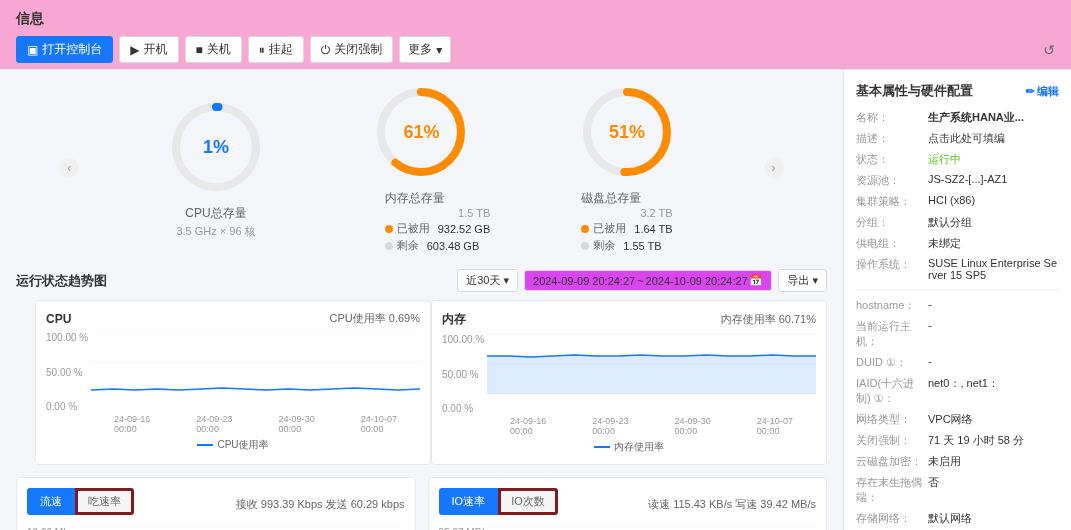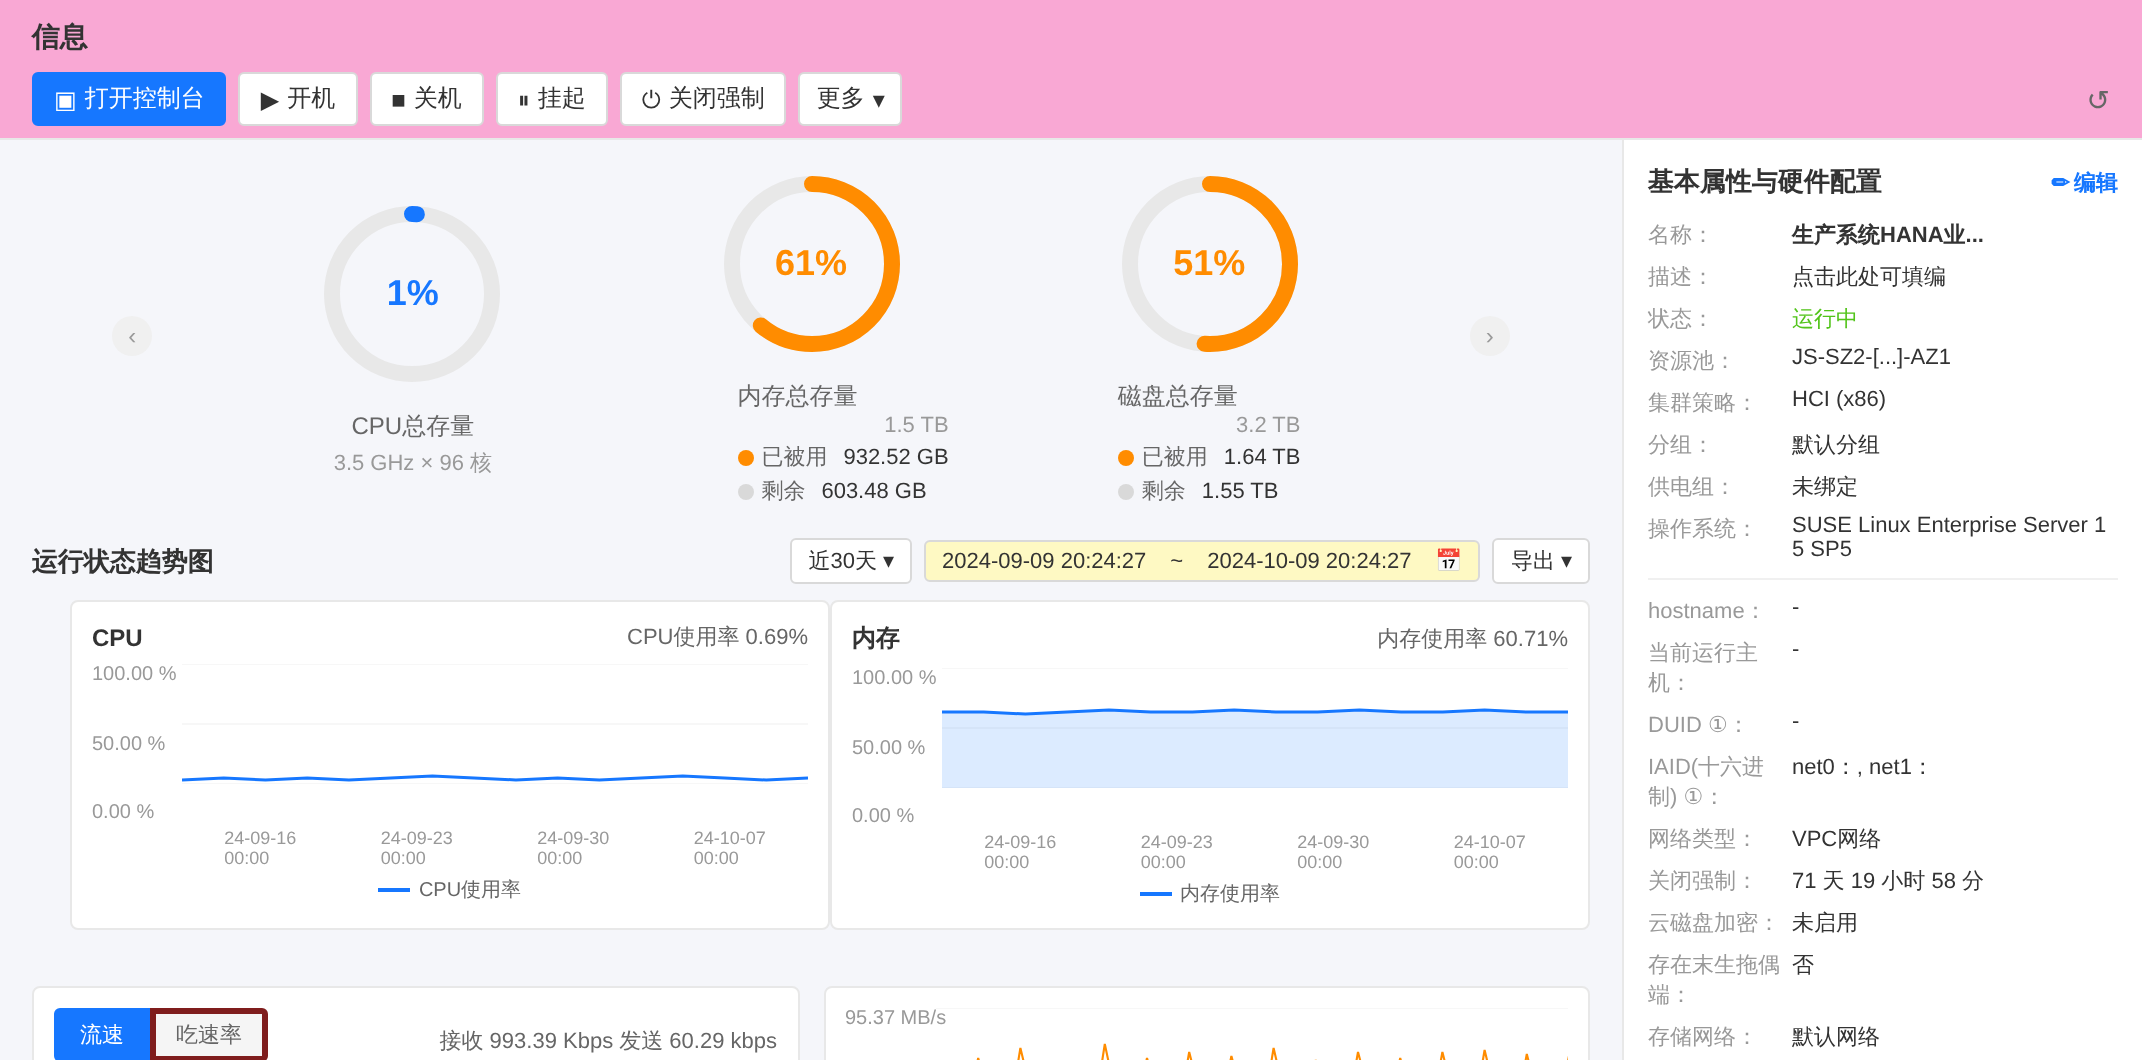--- a/index.html
+++ b/index.html
@@ -31,24 +31,24 @@
     .gauge-text.blue { color: #1677ff; }
     .legend-dot { width: 8px; height: 8px; border-radius: 50%; flex-shrink: 0; }
     .info-row { display: flex; align-items: center; gap: 4px; font-size: 11px; color: #666; margin-top: 2px; }
     .info-val { color: #333; margin-left: 4px; }
     
     .nav-arrow { width: 20px; height: 20px; background: #f0f0f0; border-radius: 50%; display: flex; align-items: center; justify-content: center; cursor: pointer; color: #999; font-size: 12px; }
     .chart-section-header { display: flex; align-items: center; justify-content: space-between; margin-bottom: 8px; }
     .chart-section-title { font-size: 13px; font-weight: 600; color: #333; }
     .chart-controls { display: flex; align-items: center; gap: 6px; }
     .select-box { border: 1px solid #d9d9d9; border-radius: 3px; padding: 3px 8px; font-size: 11px; background: #fff; display: flex; align-items: center; gap: 3px; cursor: pointer; }
-    .date-range { border: 1px solid #d9d9d9; border-radius: 3px; padding: 3px 8px; font-size: 11px; background: #fef9c3; display: flex; align-items: center; gap: 12px; cursor: pointer; }
+    .date-range { border: 1px solid #d9d9d9; border-radius: 3px; padding: 3px 8px; font-size: 11px; background: #d946ef; display: flex; align-items: center; gap: 2px; cursor: pointer; }
     .export-btn { border: 1px solid #d9d9d9; border-radius: 3px; padding: 3px 8px; font-size: 11px; background: #fff; display: flex; align-items: center; gap: 3px; cursor: pointer; }
     
-    .charts-grid { display: grid; grid-template-columns: 1fr 1fr; gap: 0; margin-bottom: 28px; padding-left: 19px; }
+    .charts-grid { display: grid; grid-template-columns: 1fr 1fr; gap: 0; margin-bottom: 12px; padding-left: 19px; }
     
     .chart-card { background: #fff; border: 1px solid #e8e8e8; border-radius: 4px; padding: 10px; }
     .chart-card-header { display: flex; align-items: center; justify-content: space-between; margin-bottom: 6px; }
     .chart-card-title { font-size: 12px; font-weight: 600; color: #333; }
     .chart-card-stat { font-size: 11px; color: #666; }
     .chart-area { height: 80px; position: relative; overflow: hidden; }
     .chart-y-labels { position: absolute; left: 0; top: 0; height: 100%; display: flex; flex-direction: column; justify-content: space-between; }
     .chart-plot { position: absolute; left: 45px; right: 0; top: 0; bottom: 20px; }
     .chart-x-labels { display: flex; justify-content: space-around; font-size: 9px; color: #999; margin-top: 2px; padding-left: 45px; }
     .chart-legend { display: flex; justify-content: center; gap: 12px; margin-top: 4px; }
@@ -56,21 +56,21 @@
     .legend-line-bar { width: 16px; height: 2px; }
     
     .charts-grid2 { display: grid; grid-template-columns: 1fr 1fr; gap: 12px; }
     
     .tab-bar { display: flex; gap: 0; margin-bottom: 6px; }
     .tab { padding: 3px 10px; border: 3px solid #7f1d1d; font-size: 11px; cursor: pointer; background: #f5f5f5; color: #666; }
     .tab.active { background: #1677ff; color: #fff; border-color: #1677ff; }
     .tab:first-child { border-radius: 3px 0 0 3px; }
     .tab:last-child { border-radius: 0 3px 3px 0; }
     
-    .sidebar { width: 260px; background: #fff; border-left: 1px solid #e8e8e8; padding: 12px; overflow-y: auto; flex-shrink: 0; }
+    .sidebar { width: 228px; background: #fff; border-left: 1px solid #e8e8e8; padding: 12px; overflow-y: auto; flex-shrink: 0; }
     .sidebar-title { font-size: 13px; font-weight: 600; color: #333; margin-bottom: 10px; display: flex; align-items: center; justify-content: space-between; }
     .edit-link { font-size: 11px; color: #1677ff; cursor: pointer; display: flex; align-items: center; gap: 2px; }
     
     .attr-row { display: flex; margin-bottom: 6px; font-size: 11px; }
     .attr-key { color: #999; width: 72px; flex-shrink: 0; }
     .attr-val { color: #333; flex: 1; word-break: break-all; }
     .attr-val.bold { font-weight: 600; }
     .attr-val.running { color: #52c41a; }
     
     .divider { border: none; border-top: 1px solid #f0f0f0; margin: 8px 0; }
@@ -311,20 +311,29 @@
                 <polyline class="net-line-recv" points="0,55 5,52 10,48 15,54 20,42 25,50 30,44 35,56 40,38 45,52 50,46 55,53 60,40 65,55 70,43 75,57 80,36 85,51 90,47 95,55 100,41 105,53 110,45 115,57 120,38 125,52 130,44 135,56 140,39 145,53 150,43 155,57 160,37 165,52 170,46 175,55 180,40 185,53 190,45 195,57 200,38 205,51 210,46 215,55 220,40 225,54 230,44 235,56 240,39 245,52 250,45 255,57 260,38 265,52 270,44 275,57 280,39 285,53 290,45 295,56 300,40"></polyline>
 
                 <polyline class="net-line-send" points="0,59 30,58 60,59 90,58 120,59 150,58 180,59 210,58 240,59 270,58 300,59"></polyline>
               </svg>
             </div>
           </div>
 
         </div>
 
         <div class="chart-card">
+          <div class="chart-card-header">
+            <div style="display:flex; align-items:center; gap:8px;">
+              <div class="tab-bar">
+                <div class="tab active">IO速率</div>
+                <div class="tab">IO次数</div>
+              </div>
+            </div>
+            <div class="chart-card-stat">读速 115.43 KB/s 写速 39.42 MB/s</div>
+          </div>
           <div class="chart-area">
             <div class="chart-y-labels">
               <span style="font-size:10px;color:#999;">95.37 MB/s</span>
               <span style="font-size:10px;color:#999;"></span>
 
             </div>
             <div class="chart-plot">
               <svg width="100%" height="100%" viewBox="0 0 300 60" preserveAspectRatio="none">
                 <line x1="0" y1="0" x2="300" y2="0" stroke="#f0f0f0" stroke-width="0.5"></line>
                 <line x1="0" y1="30" x2="300" y2="30" stroke="#f0f0f0" stroke-width="0.5"></line>

